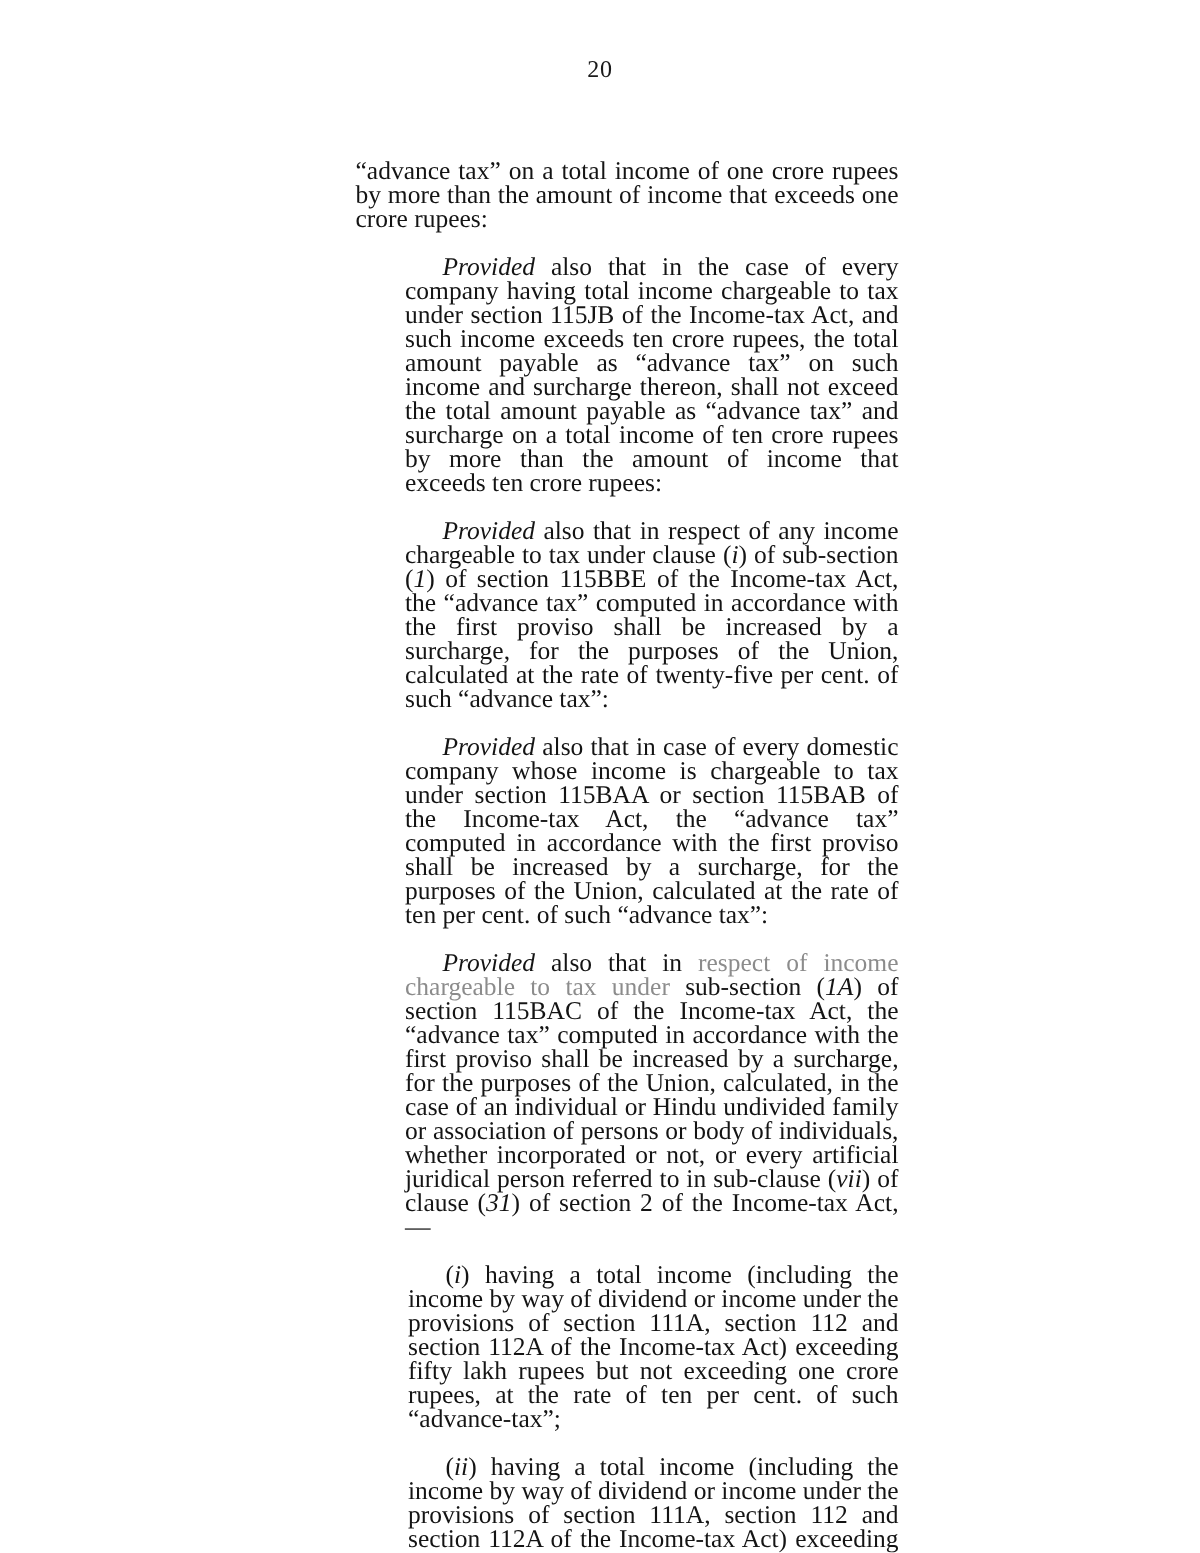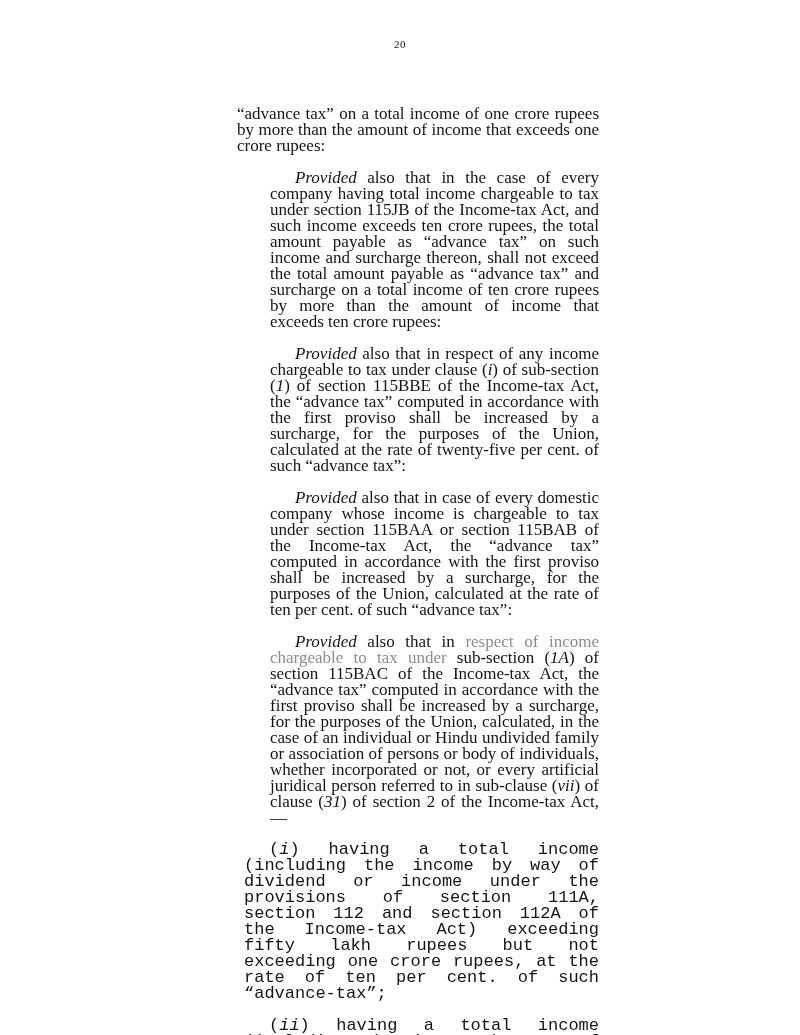--- a/index.html
+++ b/index.html
@@ -18,21 +18,21 @@
     width: 800px;
     height: 1035px;
     background: #ffffff;
   }
   .page-number {
     position: absolute;
     top: 38px;
     left: 0;
     width: 100%;
     text-align: center;
-    font-size: 11px;
+    font-size: 16px;
     letter-spacing: 0.5px;
     color: #1a1a1a;
   }
   .doc-body {
     position: absolute;
     top: 106px;
     left: 237px;
     width: 362px;
     font-size: 17px;
     line-height: 16px;
@@ -42,23 +42,22 @@
     margin-bottom: 16px;
   }
   .para.proviso {
     text-indent: 25px;
     margin-left: 33px;
   }
   .para.continuation {
     text-indent: 0;
   }
   .para.sub-clause {
-    margin-left: 7px;
+    margin-left: 35px;
     text-indent: 25px;
-    font-family: Liberation Mono, monospace;
   }
   .italic {
     font-style: italic;
   }
 </style>
 </head>
 <body>
 
 <div class="page">
   <div class="page-number">20</div>

